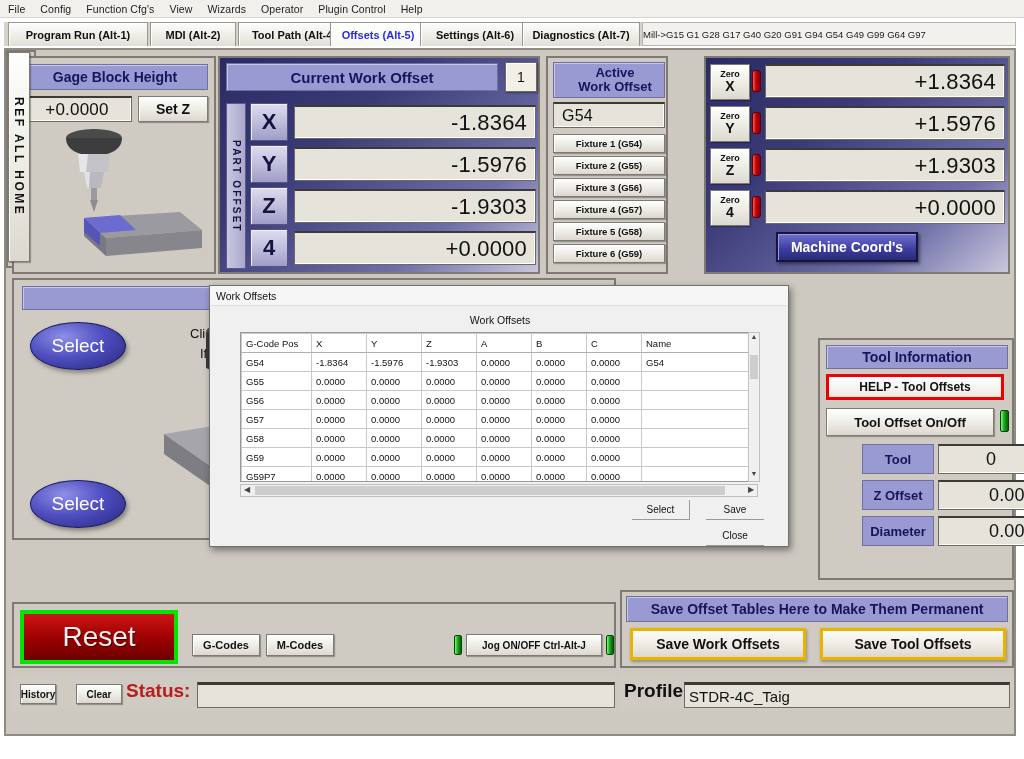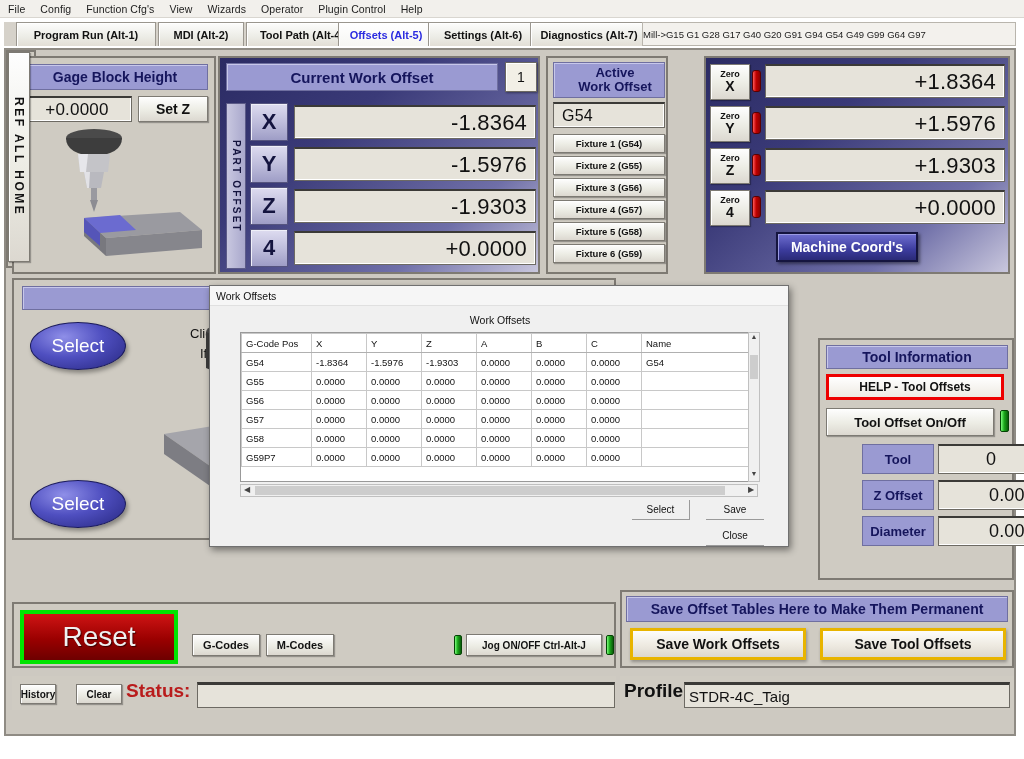--- a/index.html
+++ b/index.html
@@ -38,21 +38,20 @@
   }
   .tab {
     position: absolute; top: 0; height: 24px;
     background: linear-gradient(#fdfdfc, #ececE6 60%, #e2ded6);
     border: 1px solid #9a968e;
     border-bottom: none;
     font-size: 11px; font-weight: bold; color: #111;
     display: flex; align-items: center; justify-content: center;
     white-space: nowrap;
     box-shadow: inset 1px 1px 0 #ffffff;
-    margin-left: 8px;
   }
   .tab.active { color: #2b2be0; background: linear-gradient(#ffffff,#f6f6f3); }
   .gcodebar {
     position: absolute; top: 0; right: 0; height: 24px; width: 380px;
     background: #f3f1ed; border: 1px solid #b9b5ad;
     display: flex; align-items: center; 
     font-size: 9.5px; color: #1a1a1a; white-space: nowrap; overflow: hidden;
   }
 
   
@@ -604,20 +603,30 @@
               <td>G58</td>
               <td>0.0000</td>
               <td>0.0000</td>
               <td>0.0000</td>
               <td>0.0000</td>
               <td>0.0000</td>
               <td>0.0000</td>
               <td></td>
             </tr>
             <tr>
+              <td>G59</td>
+              <td>0.0000</td>
+              <td>0.0000</td>
+              <td>0.0000</td>
+              <td>0.0000</td>
+              <td>0.0000</td>
+              <td>0.0000</td>
+              <td></td>
+            </tr>
+            <tr>
               <td>G59P7</td>
               <td>0.0000</td>
               <td>0.0000</td>
               <td>0.0000</td>
               <td>0.0000</td>
               <td>0.0000</td>
               <td>0.0000</td>
               <td></td>
             </tr>
           </tbody>

